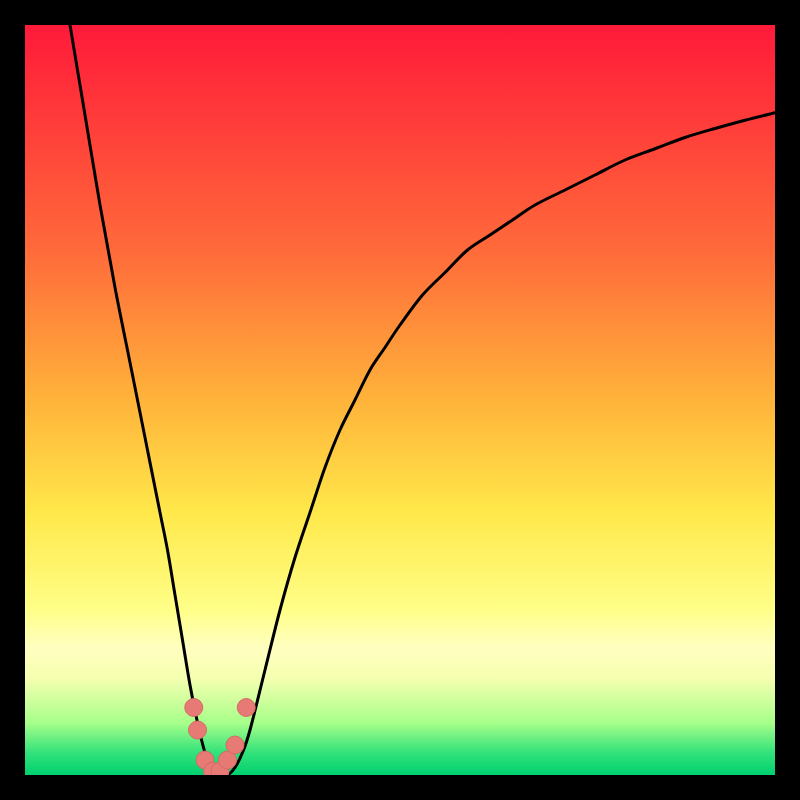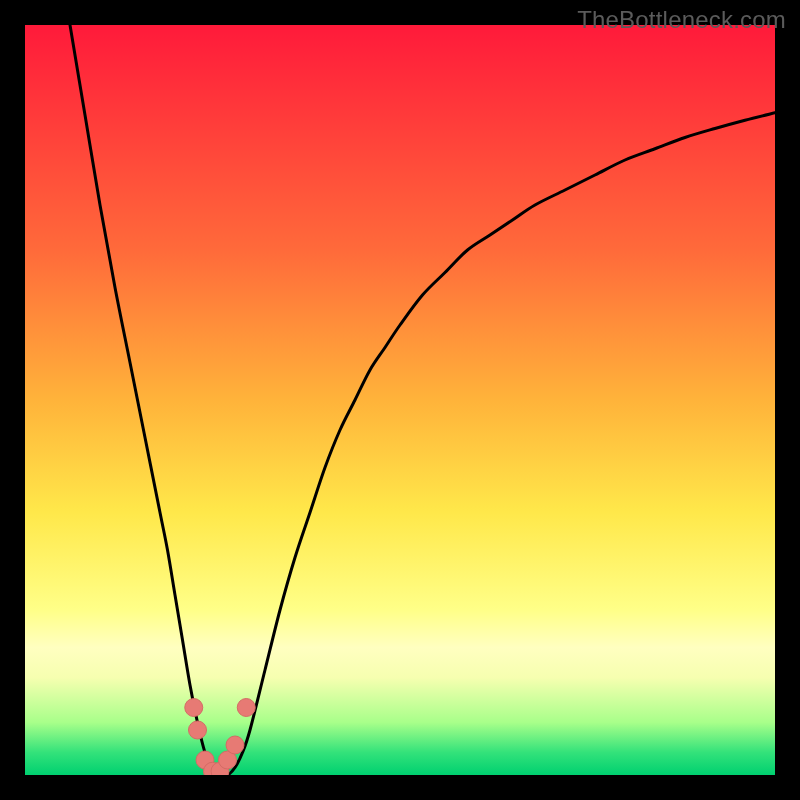--- a/index.html
+++ b/index.html
@@ -80,14 +80,13 @@
           <circle cx="172.5" cy="705" r="9" fill="#e77a74" stroke="#d46b65" stroke-width="1"></circle>
           <circle cx="180" cy="735" r="9" fill="#e77a74" stroke="#d46b65" stroke-width="1"></circle>
           <circle cx="187.5" cy="746.25" r="9" fill="#e77a74" stroke="#d46b65" stroke-width="1"></circle>
           <circle cx="195" cy="746.25" r="9" fill="#e77a74" stroke="#d46b65" stroke-width="1"></circle>
           <circle cx="202.5" cy="735" r="9" fill="#e77a74" stroke="#d46b65" stroke-width="1"></circle>
           <circle cx="210.00000000000003" cy="720" r="9" fill="#e77a74" stroke="#d46b65" stroke-width="1"></circle>
           <circle cx="221.25" cy="682.5" r="9" fill="#e77a74" stroke="#d46b65" stroke-width="1"></circle>
         </g>
     </svg>
   </div>
-  <div class="watermark">TheBottleneck.com</div>
 </div>
 
 </body></html>

